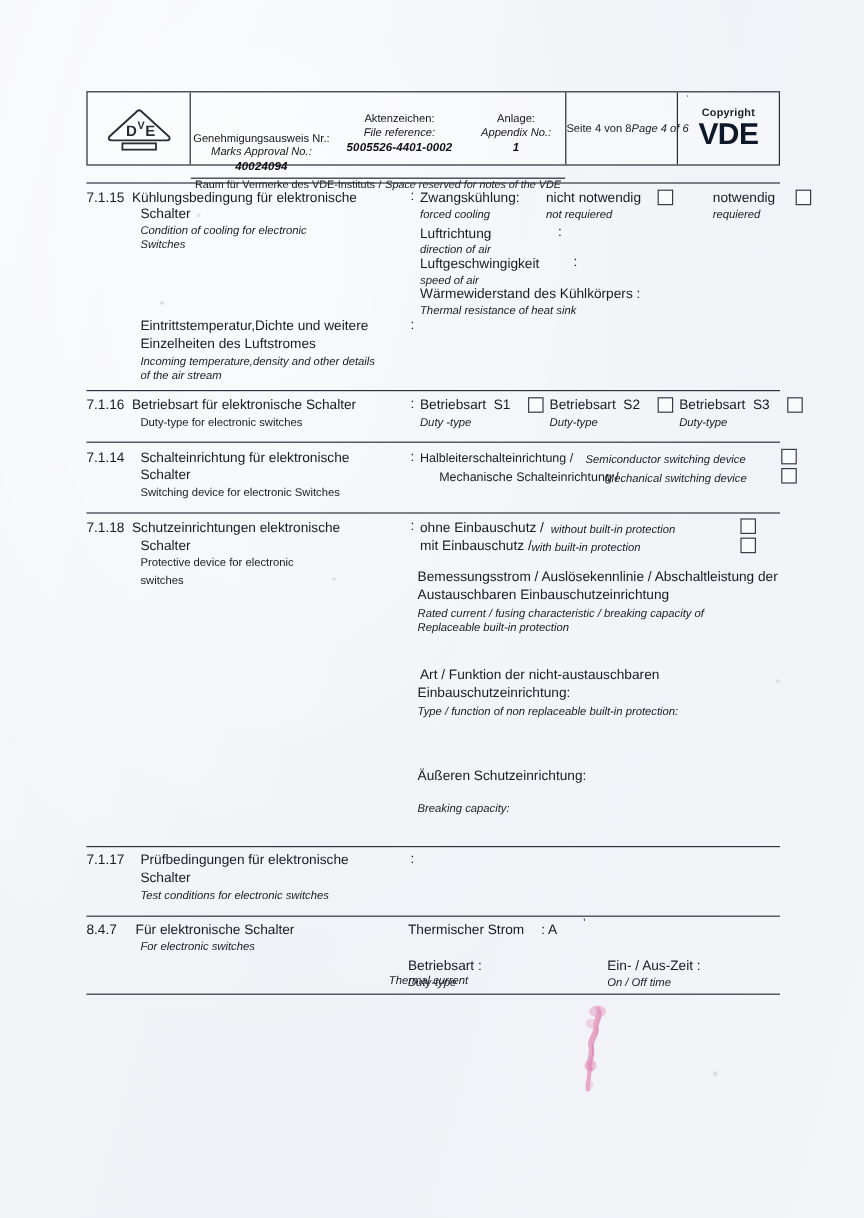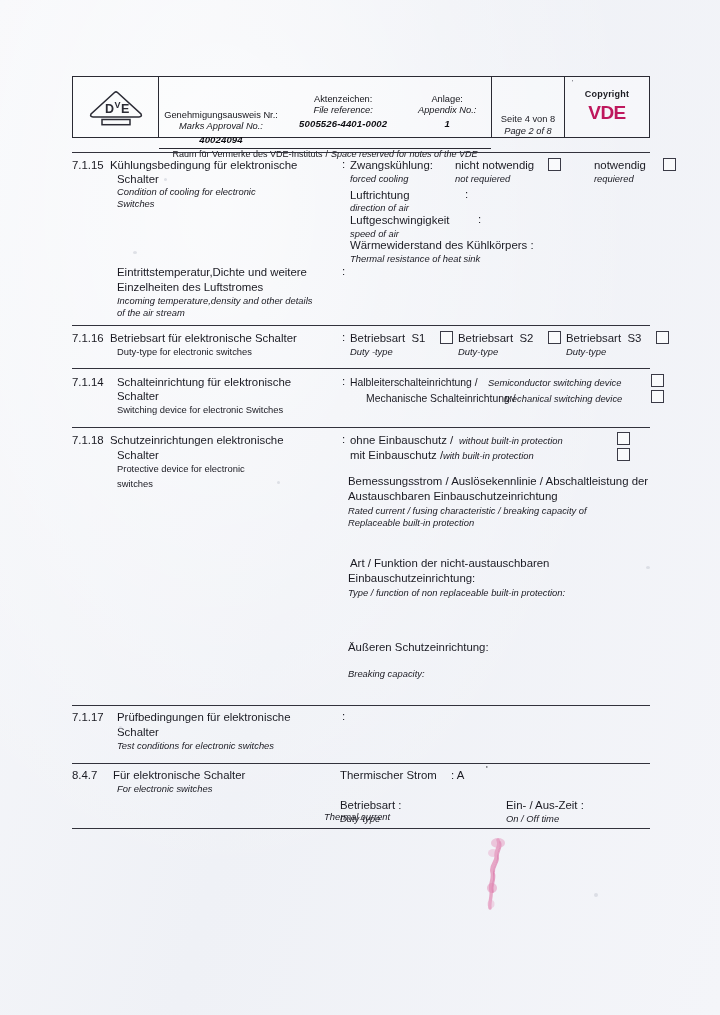--- a/index.html
+++ b/index.html
@@ -105,27 +105,27 @@
     align-items: center;
     justify-content: center;
     font-size: 9px;
     white-space: nowrap;
   }
   .hdr-note-de { color: #15151b; }
   .hdr-note-sep { color: #15151b; padding: 0 3px; }
   .hdr-note-en { font-style: italic; color: #15151b; }
 
   .hdr-page-cell {
-    width: 74px;
+    width: 94px;
     border-left: 1.4px solid #2a2a33;
     border-right: 1.4px solid #2a2a33;
     display: flex;
-    flex-direction: column;
+    flex-direction: row;
     align-items: center;
-    justify-content: flex-end;
+    justify-content: space-between;
     box-sizing: border-box;
     margin: 0;
   }
   .hdr-page-de { font-size: 9.3px; line-height: 12px; white-space: nowrap; }
   .hdr-page-en { font-size: 9.3px; line-height: 12px; font-style: italic; white-space: nowrap; }
 
   .hdr-copy-cell {
     width: 84px;
     display: flex;
     flex-direction: column;
@@ -133,25 +133,25 @@
     justify-content: center;
     box-sizing: border-box;
   }
   .hdr-copy-label {
     font-size: 9px;
     font-weight: bold;
     letter-spacing: 0.2px;
     margin-bottom: 1px;
   }
   .hdr-copy-vde {
-    font-size: 19px;
+    font-size: 25px;
     font-weight: bold;
     letter-spacing: -0.5px;
     line-height: 25px;
-    color: #be185d;
+    color: #0f172a;
   }
   .hdr-tick {
     position: absolute;
     left: 572px;
     top: 79px;
     font-size: 7px;
     color: #4c4c58;
   }
 
   
@@ -240,21 +240,21 @@
       </div>
       <div class="hdr-mid-bottom">
         <span class="hdr-note-de">Raum für Vermerke des VDE-Instituts</span>
         <span class="hdr-note-sep">/</span>
         <span class="hdr-note-en">Space reserved for notes of the VDE</span>
       </div>
     </div>
 
     <div class="hdr-page-cell">
       <div class="hdr-page-de">Seite 4 von 8</div>
-      <div class="hdr-page-en">Page 2 of 8</div>
+      <div class="hdr-page-en">Page 4 of 6</div>
     </div>
 
     <div class="hdr-copy-cell">
       <div class="hdr-copy-label">Copyright</div>
       <div class="hdr-copy-vde">VDE</div>
     </div>
 
   </div>
   <div class="hdr-tick">'</div>
 

